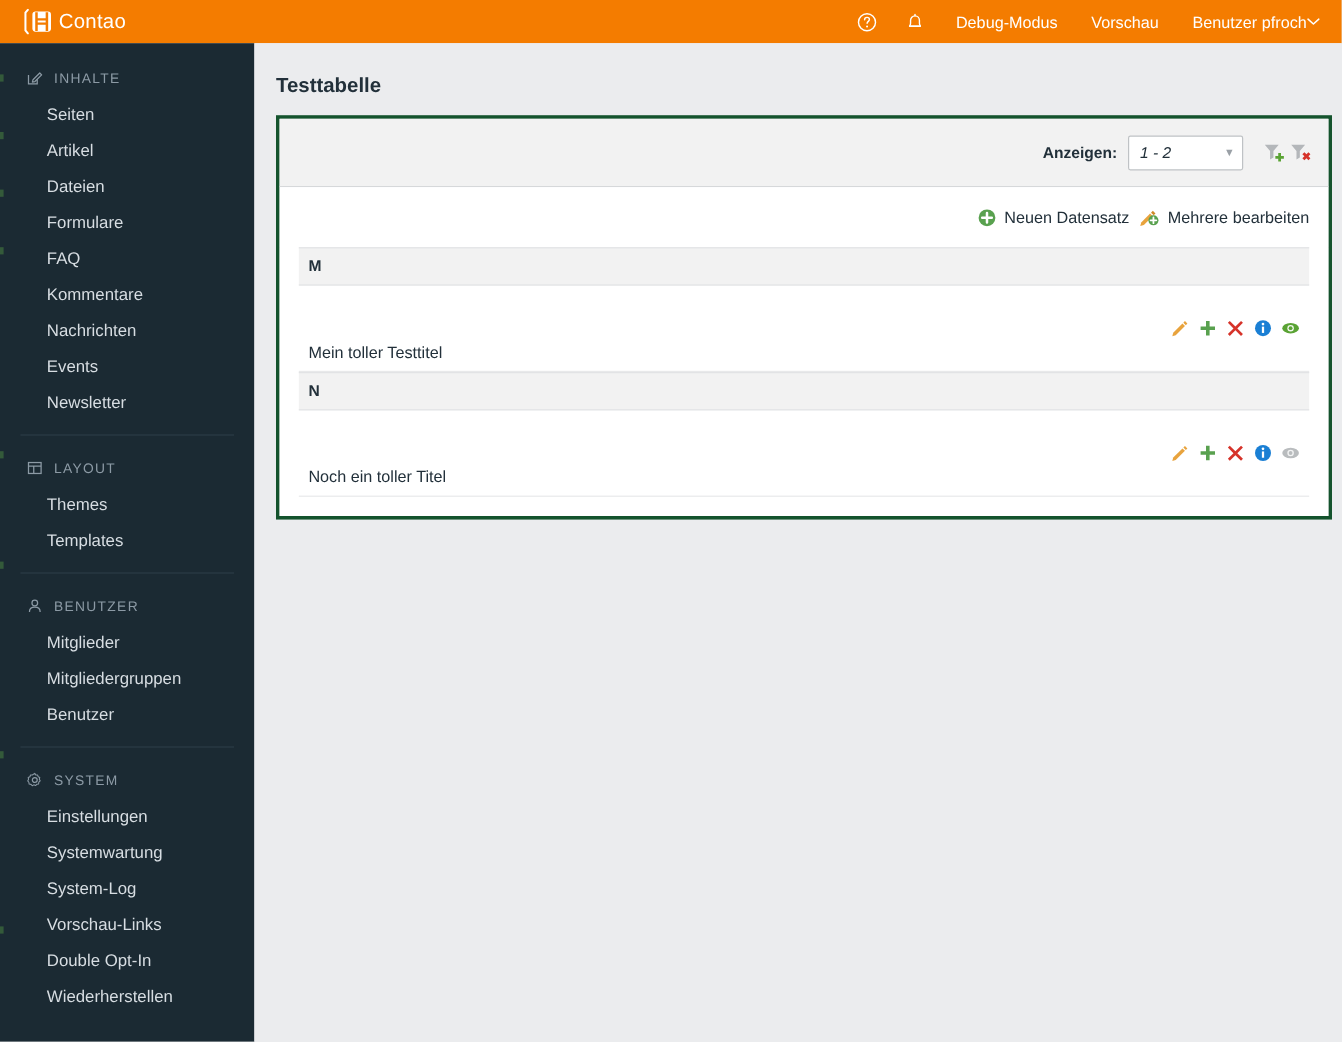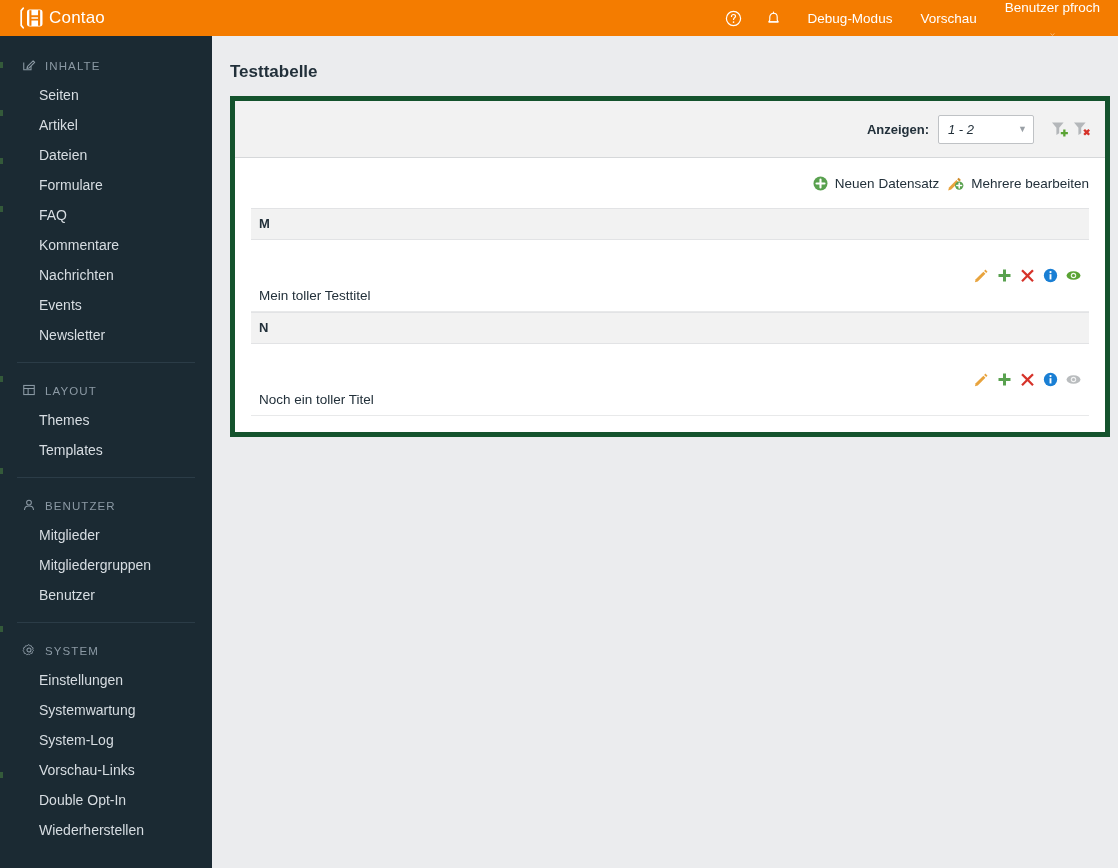--- a/index.html
+++ b/index.html
@@ -34,21 +34,21 @@
   .hdr-icon {
     width: 40px; height: 36px;
     display: flex; align-items: center; justify-content: center;
     cursor: pointer;
   }
   .hdr-link {
     font-size: 13.5px; color: #fff; padding: 0 14px;
     height: 36px; display: flex; align-items: center;
     cursor: pointer; white-space: nowrap;
   }
-  .hdr-user { display: flex; align-items: center; gap: 18px; padding-right: 4px; flex-direction: column;}
+  .hdr-user { display: flex; align-items: center; gap: 0; padding-right: 4px;}
   .chev { display: inline-block; }
 
   
   .sidebar {
     position: absolute; top: 36px; left: 0;
     width: 212px; height: 832px;
     background: #1b2a33;
     padding-top: 14px;
     overflow: hidden;
   }
@@ -78,21 +78,21 @@
     width: 906px; height: 832px;
     background: #ebecee;
     padding: 18px 8px 0 18px;
   }
   .page-title {
     font-size: 17px; font-weight: bold; color: #22303a;
     padding: 8px 0 14px 0;
   }
   .card {
     background: #fff;
-    border: 5px solid #14532d;
+    border: 3px solid #14532d;
     width: 880px;
   }
   .filter-panel {
     background: #f2f2f2;
     border-bottom: 1px solid #d6d8da;
     height: 57px;
     display: flex; align-items: center; justify-content: flex-end;
     padding-right: 14px; gap: 9px;
   }
   .filter-label { font-size: 13px; font-weight: bold; color: #22303a; }

